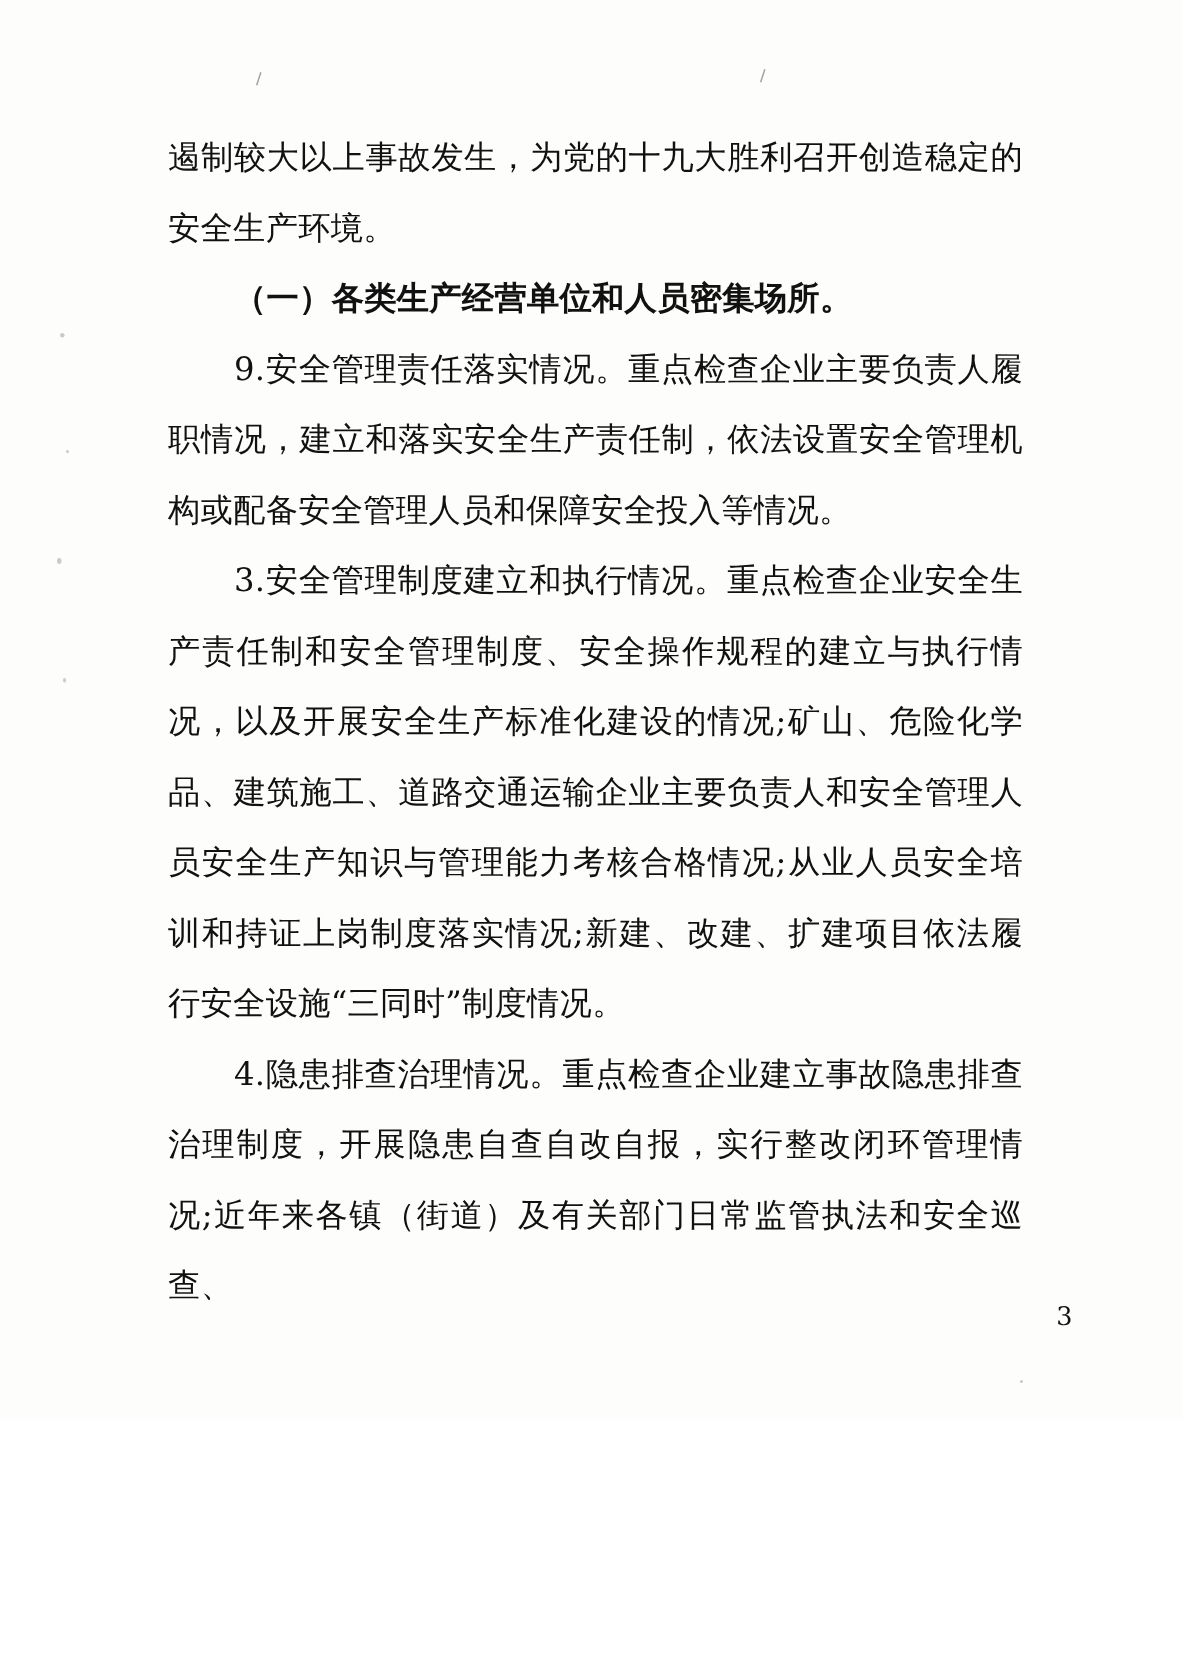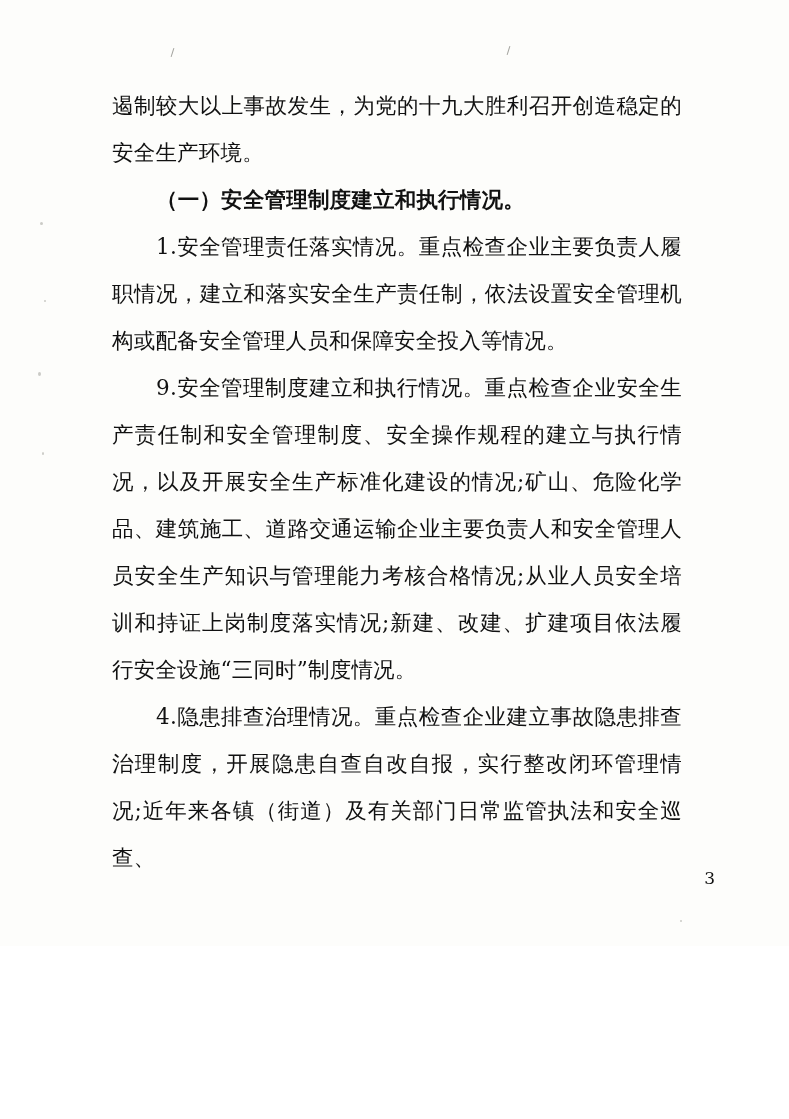--- a/index.html
+++ b/index.html
@@ -78,20 +78,20 @@
   <span class="speck" style="left:44px;  top:300px;  width:2px; height:2px;"></span>
   <span class="speck" style="left:38px;  top:372px;  width:3px; height:4px;"></span>
   <span class="speck" style="left:42px;  top:452px;  width:2px; height:3px;"></span>
   <span class="speck" style="left:680px; top:920px;  width:2px; height:2px;"></span>
   <span class="speck" style="left:150px; top:1070px; width:2px; height:2px;"></span>
   <span class="tick" style="left:172px; top:48px;"></span>
   <span class="tick" style="left:508px; top:46px;"></span>
 
   <div class="doc-body">
     <p class="para plain">遏制较大以上事故发生，为党的十九大胜利召开创造稳定的安全生产环境。</p>
-    <p class="para subheading">（一）安全管理制度建立和执行情况。</p>
-    <p class="para indent2">1.安全管理责任落实情况。重点检查企业主要负责人履职情况，建立和落实安全生产责任制，依法设置安全管理机构或配备安全管理人员和保障安全投入等情况。</p>
-    <p class="para indent2">9.安全管理制度建立和执行情况。重点检查企业安全生产责任制和安全管理制度、安全操作规程的建立与执行情况，以及开展安全生产标准化建设的情况;矿山、危险化学品、建筑施工、道路交通运输企业主要负责人和安全管理人员安全生产知识与管理能力考核合格情况;从业人员安全培训和持证上岗制度落实情况;新建、改建、扩建项目依法履行安全设施“三同时”制度情况。</p>
+    <p class="para subheading">（一）各类生产经营单位和人员密集场所。</p>
+    <p class="para indent2">9.安全管理责任落实情况。重点检查企业主要负责人履职情况，建立和落实安全生产责任制，依法设置安全管理机构或配备安全管理人员和保障安全投入等情况。</p>
+    <p class="para indent2">3.安全管理制度建立和执行情况。重点检查企业安全生产责任制和安全管理制度、安全操作规程的建立与执行情况，以及开展安全生产标准化建设的情况;矿山、危险化学品、建筑施工、道路交通运输企业主要负责人和安全管理人员安全生产知识与管理能力考核合格情况;从业人员安全培训和持证上岗制度落实情况;新建、改建、扩建项目依法履行安全设施“三同时”制度情况。</p>
     <p class="para indent2">4.隐患排查治理情况。重点检查企业建立事故隐患排查治理制度，开展隐患自查自改自报，实行整改闭环管理情况;近年来各镇（街道）及有关部门日常监管执法和安全巡查、</p>
   </div>
 
   <div class="page-number">3</div>
 </div>
 
 </body></html>

